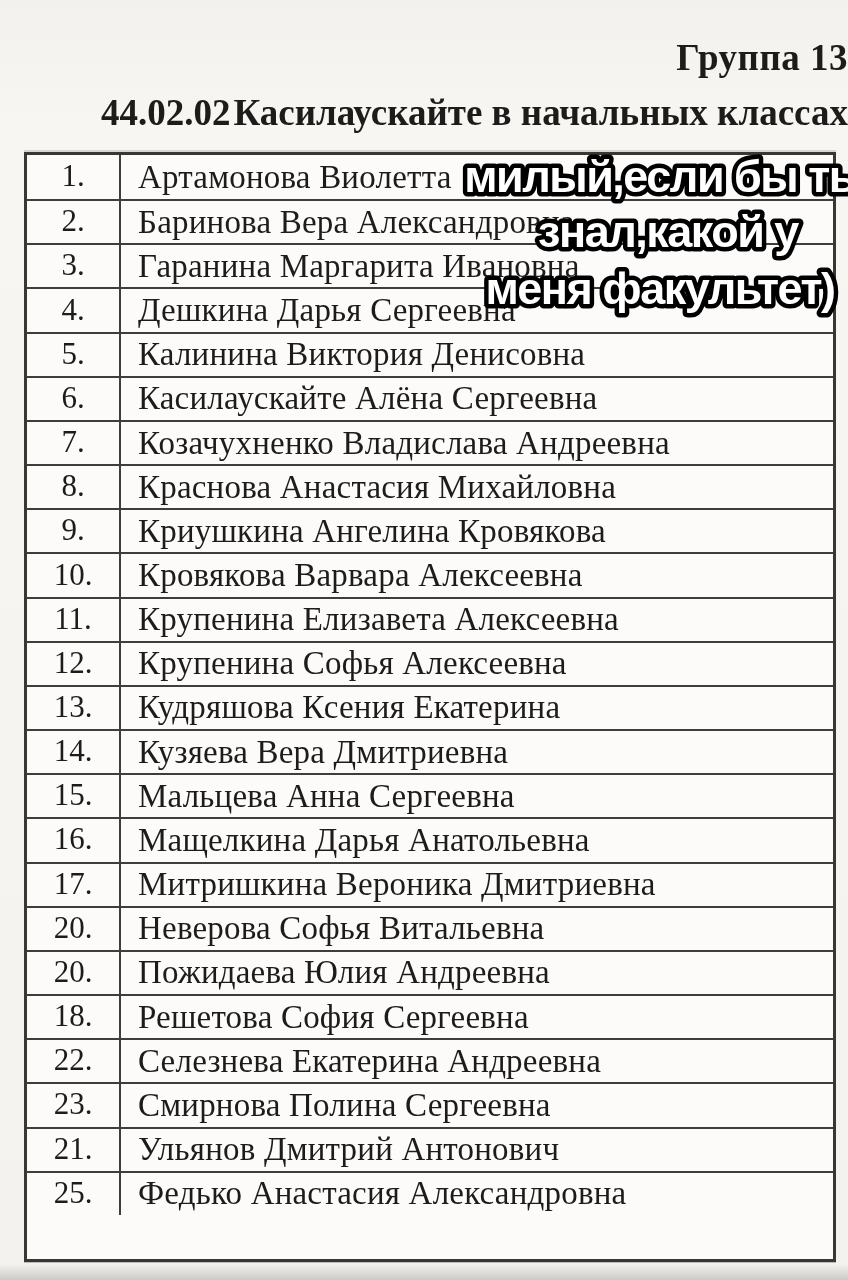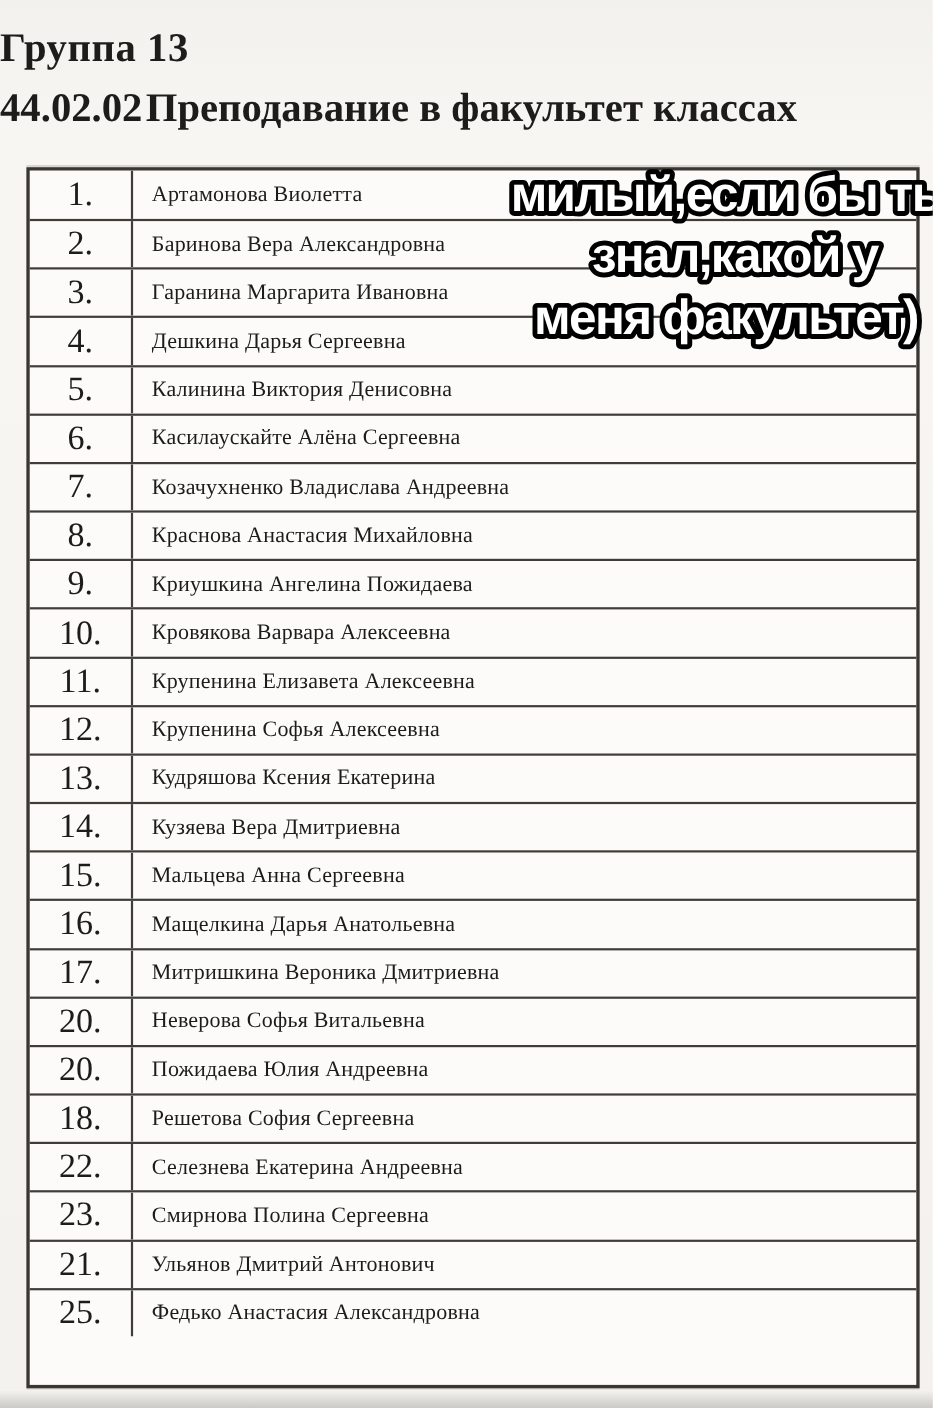--- a/index.html
+++ b/index.html
@@ -12,24 +12,24 @@
     position: relative;
     overflow: hidden;
     background: linear-gradient(180deg, #f2f1ee 0%, #f7f6f3 10%, #f5f4f1 60%, #f3f2ef 100%);
     font-family: "Liberation Serif", serif;
     color: #1e1c1a;
   }
 
   
   .doc-header {
     position: absolute;
-    top: 22px;
+    top: 36px;
     left: 0;
     width: 100%;
-    text-align: left;
+    text-align: right;
   }
   .doc-title-line1 {
     font-size: 37px;
     font-weight: bold;
     letter-spacing: 0.5px;
     margin: 0 0 12px 0;
   }
   .doc-title-line2 {
     font-size: 37px;
     font-weight: bold;
@@ -70,21 +70,21 @@
     align-items: center;
     justify-content: center;
     font-size: 31px;
     padding-bottom: 2px;
   }
   .cell-name {
     flex: 1;
     display: flex;
     align-items: center;
     padding-left: 17px;
-    font-size: 20px;
+    font-size: 33px;
     white-space: nowrap;
     letter-spacing: 0.2px;
   }
 
   
   .scan-bottom-band {
     position: absolute;
     left: 0;
     bottom: 0;
     width: 100%;
@@ -111,21 +111,21 @@
     stroke-linejoin: round;
     stroke-width: 9px;
   }
 </style>
 </head>
 <body>
 
 <div class="doc-header">
   <div class="doc-title-line1">Группа 13</div>
   <div class="doc-title-line2">
-    <span class="code">44.02.02</span><span>Преподавание в факультет классах</span>
+    <span class="code">44.02.02</span><span>Касилаускайте в начальных классах</span>
   </div>
 </div>
 
 <div class="students-table" id="students-table">
   <div class="table-row">
     <div class="cell-num">1.</div>
     <div class="cell-name">Артамонова Виолетта</div>
   </div>
 
   <div class="table-row">
@@ -158,21 +158,21 @@
     <div class="cell-name">Козачухненко Владислава Андреевна</div>
   </div>
 
   <div class="table-row">
     <div class="cell-num">8.</div>
     <div class="cell-name">Краснова Анастасия Михайловна</div>
   </div>
 
   <div class="table-row">
     <div class="cell-num">9.</div>
-    <div class="cell-name">Криушкина Ангелина Пожидаева</div>
+    <div class="cell-name">Криушкина Ангелина Кровякова</div>
   </div>
 
   <div class="table-row">
     <div class="cell-num">10.</div>
     <div class="cell-name">Кровякова Варвара Алексеевна</div>
   </div>
 
   <div class="table-row">
     <div class="cell-num">11.</div>
     <div class="cell-name">Крупенина Елизавета Алексеевна</div>

